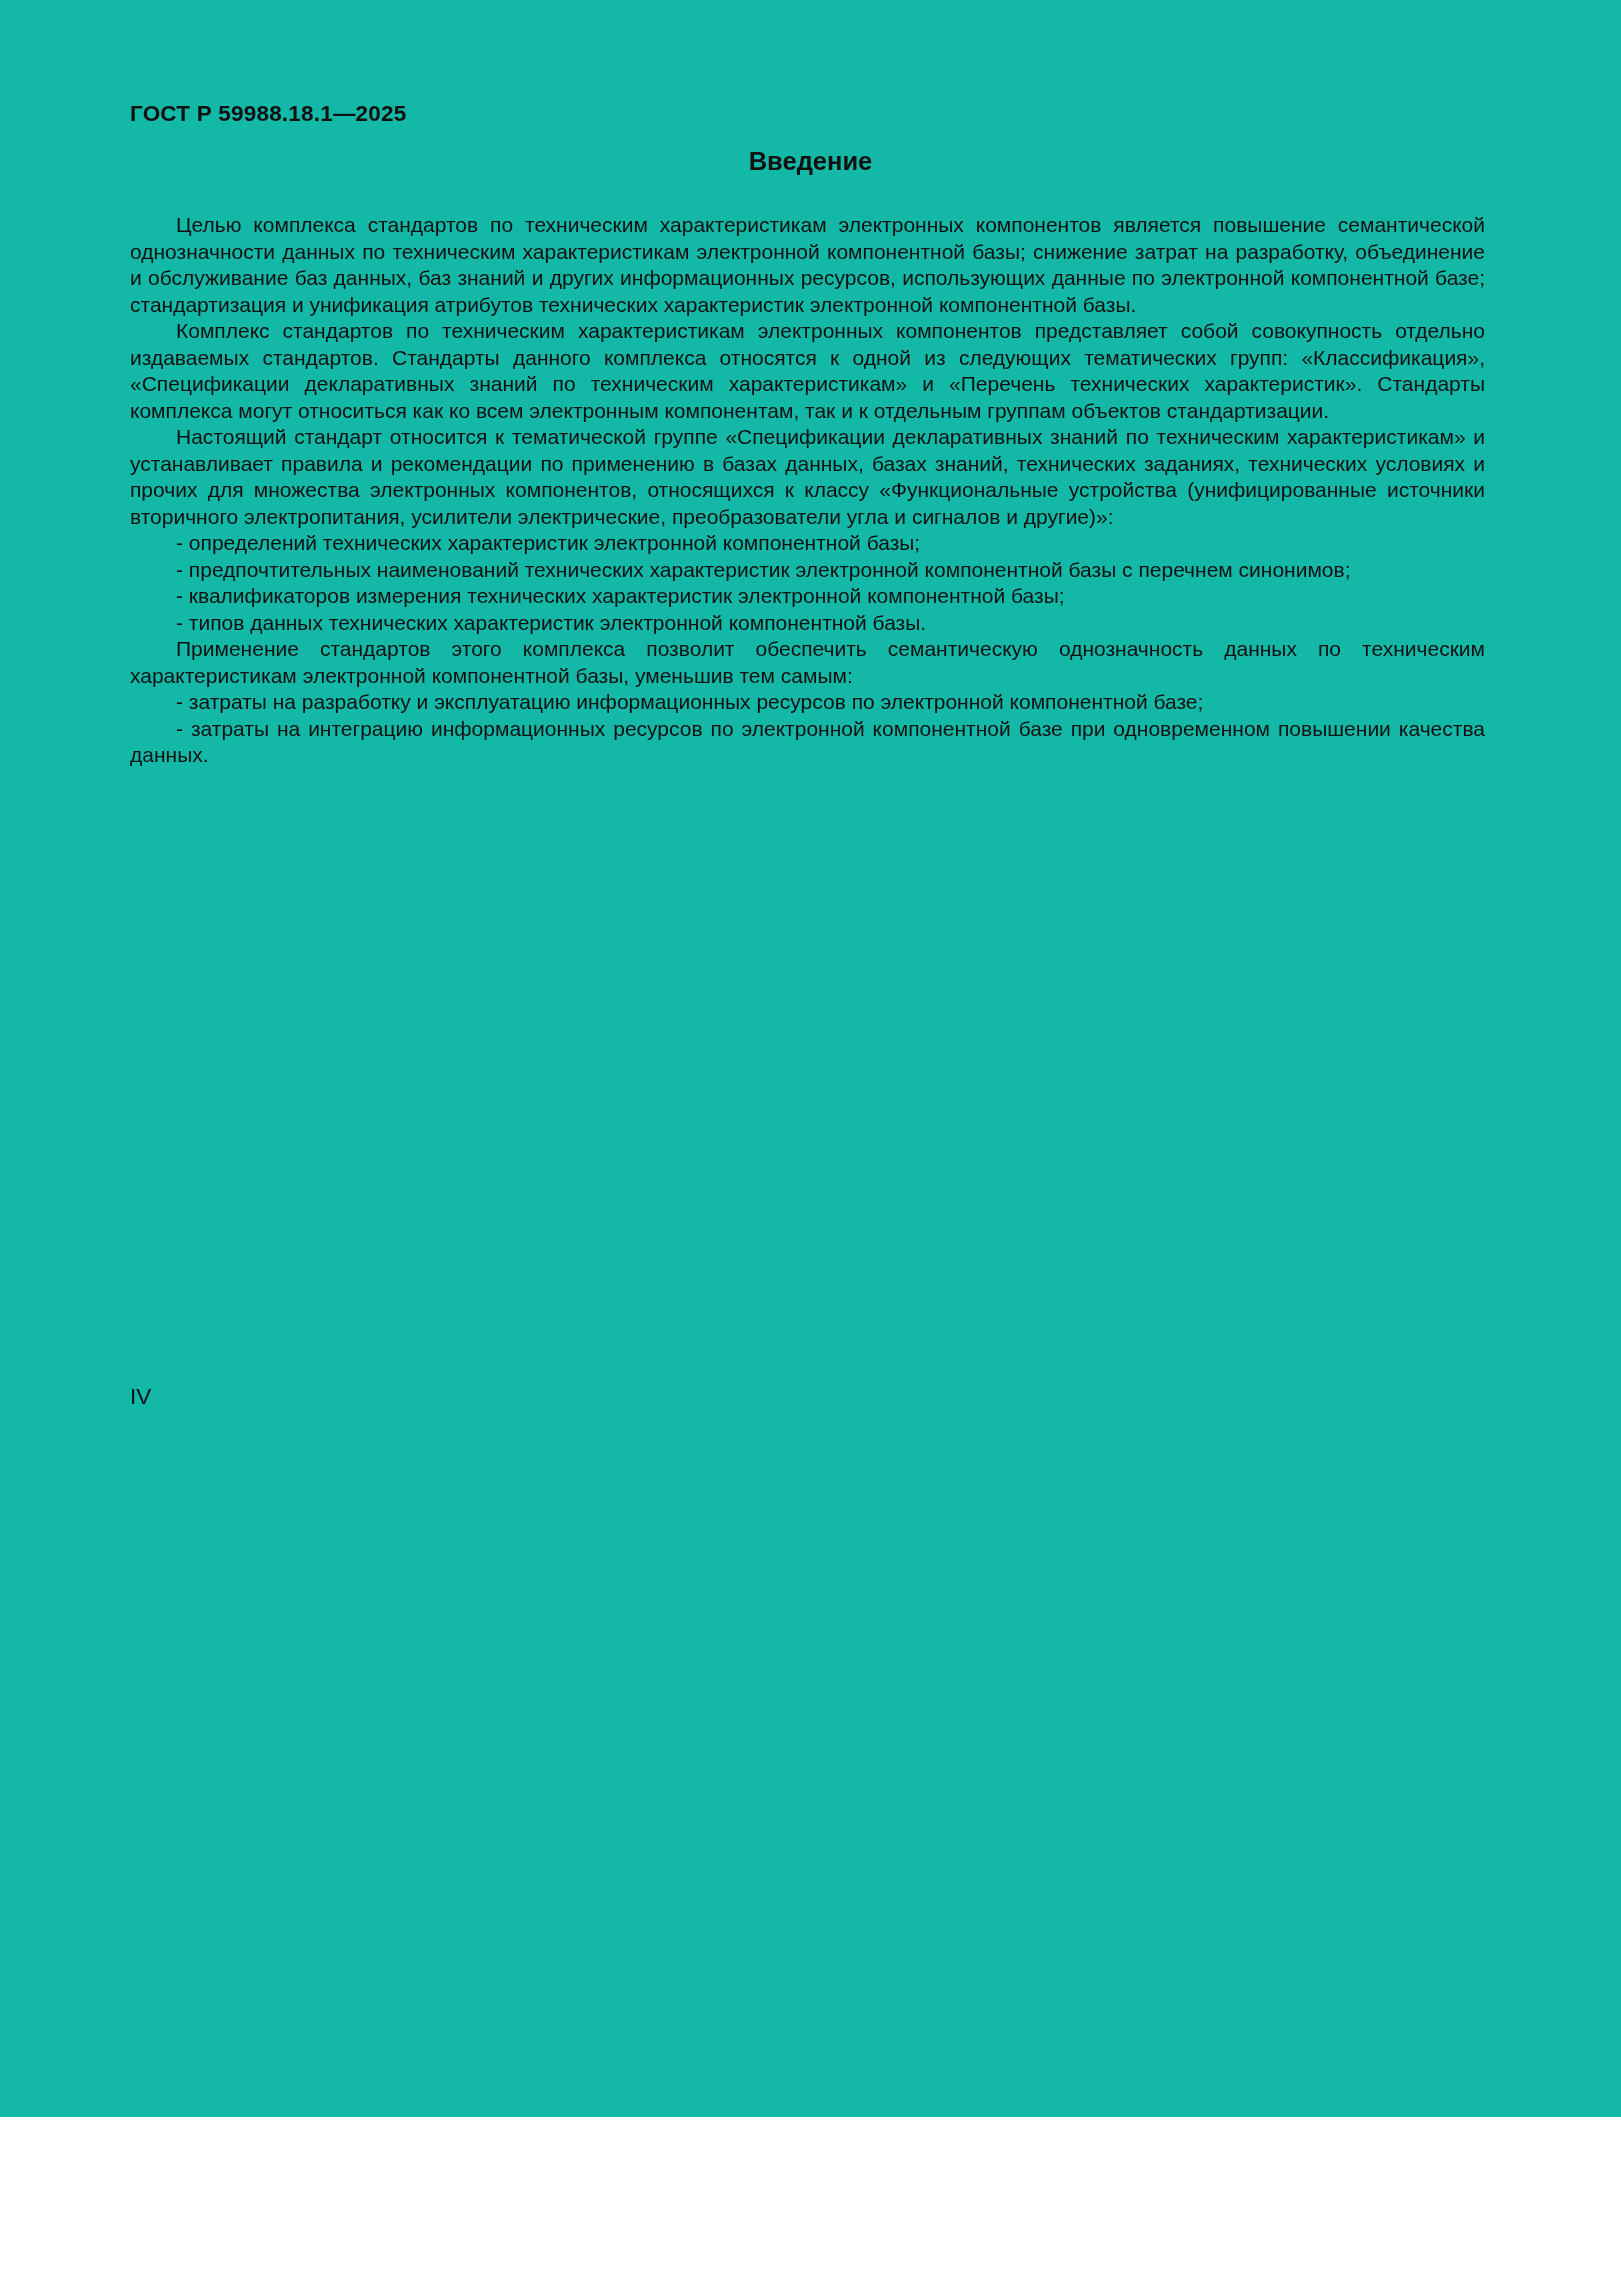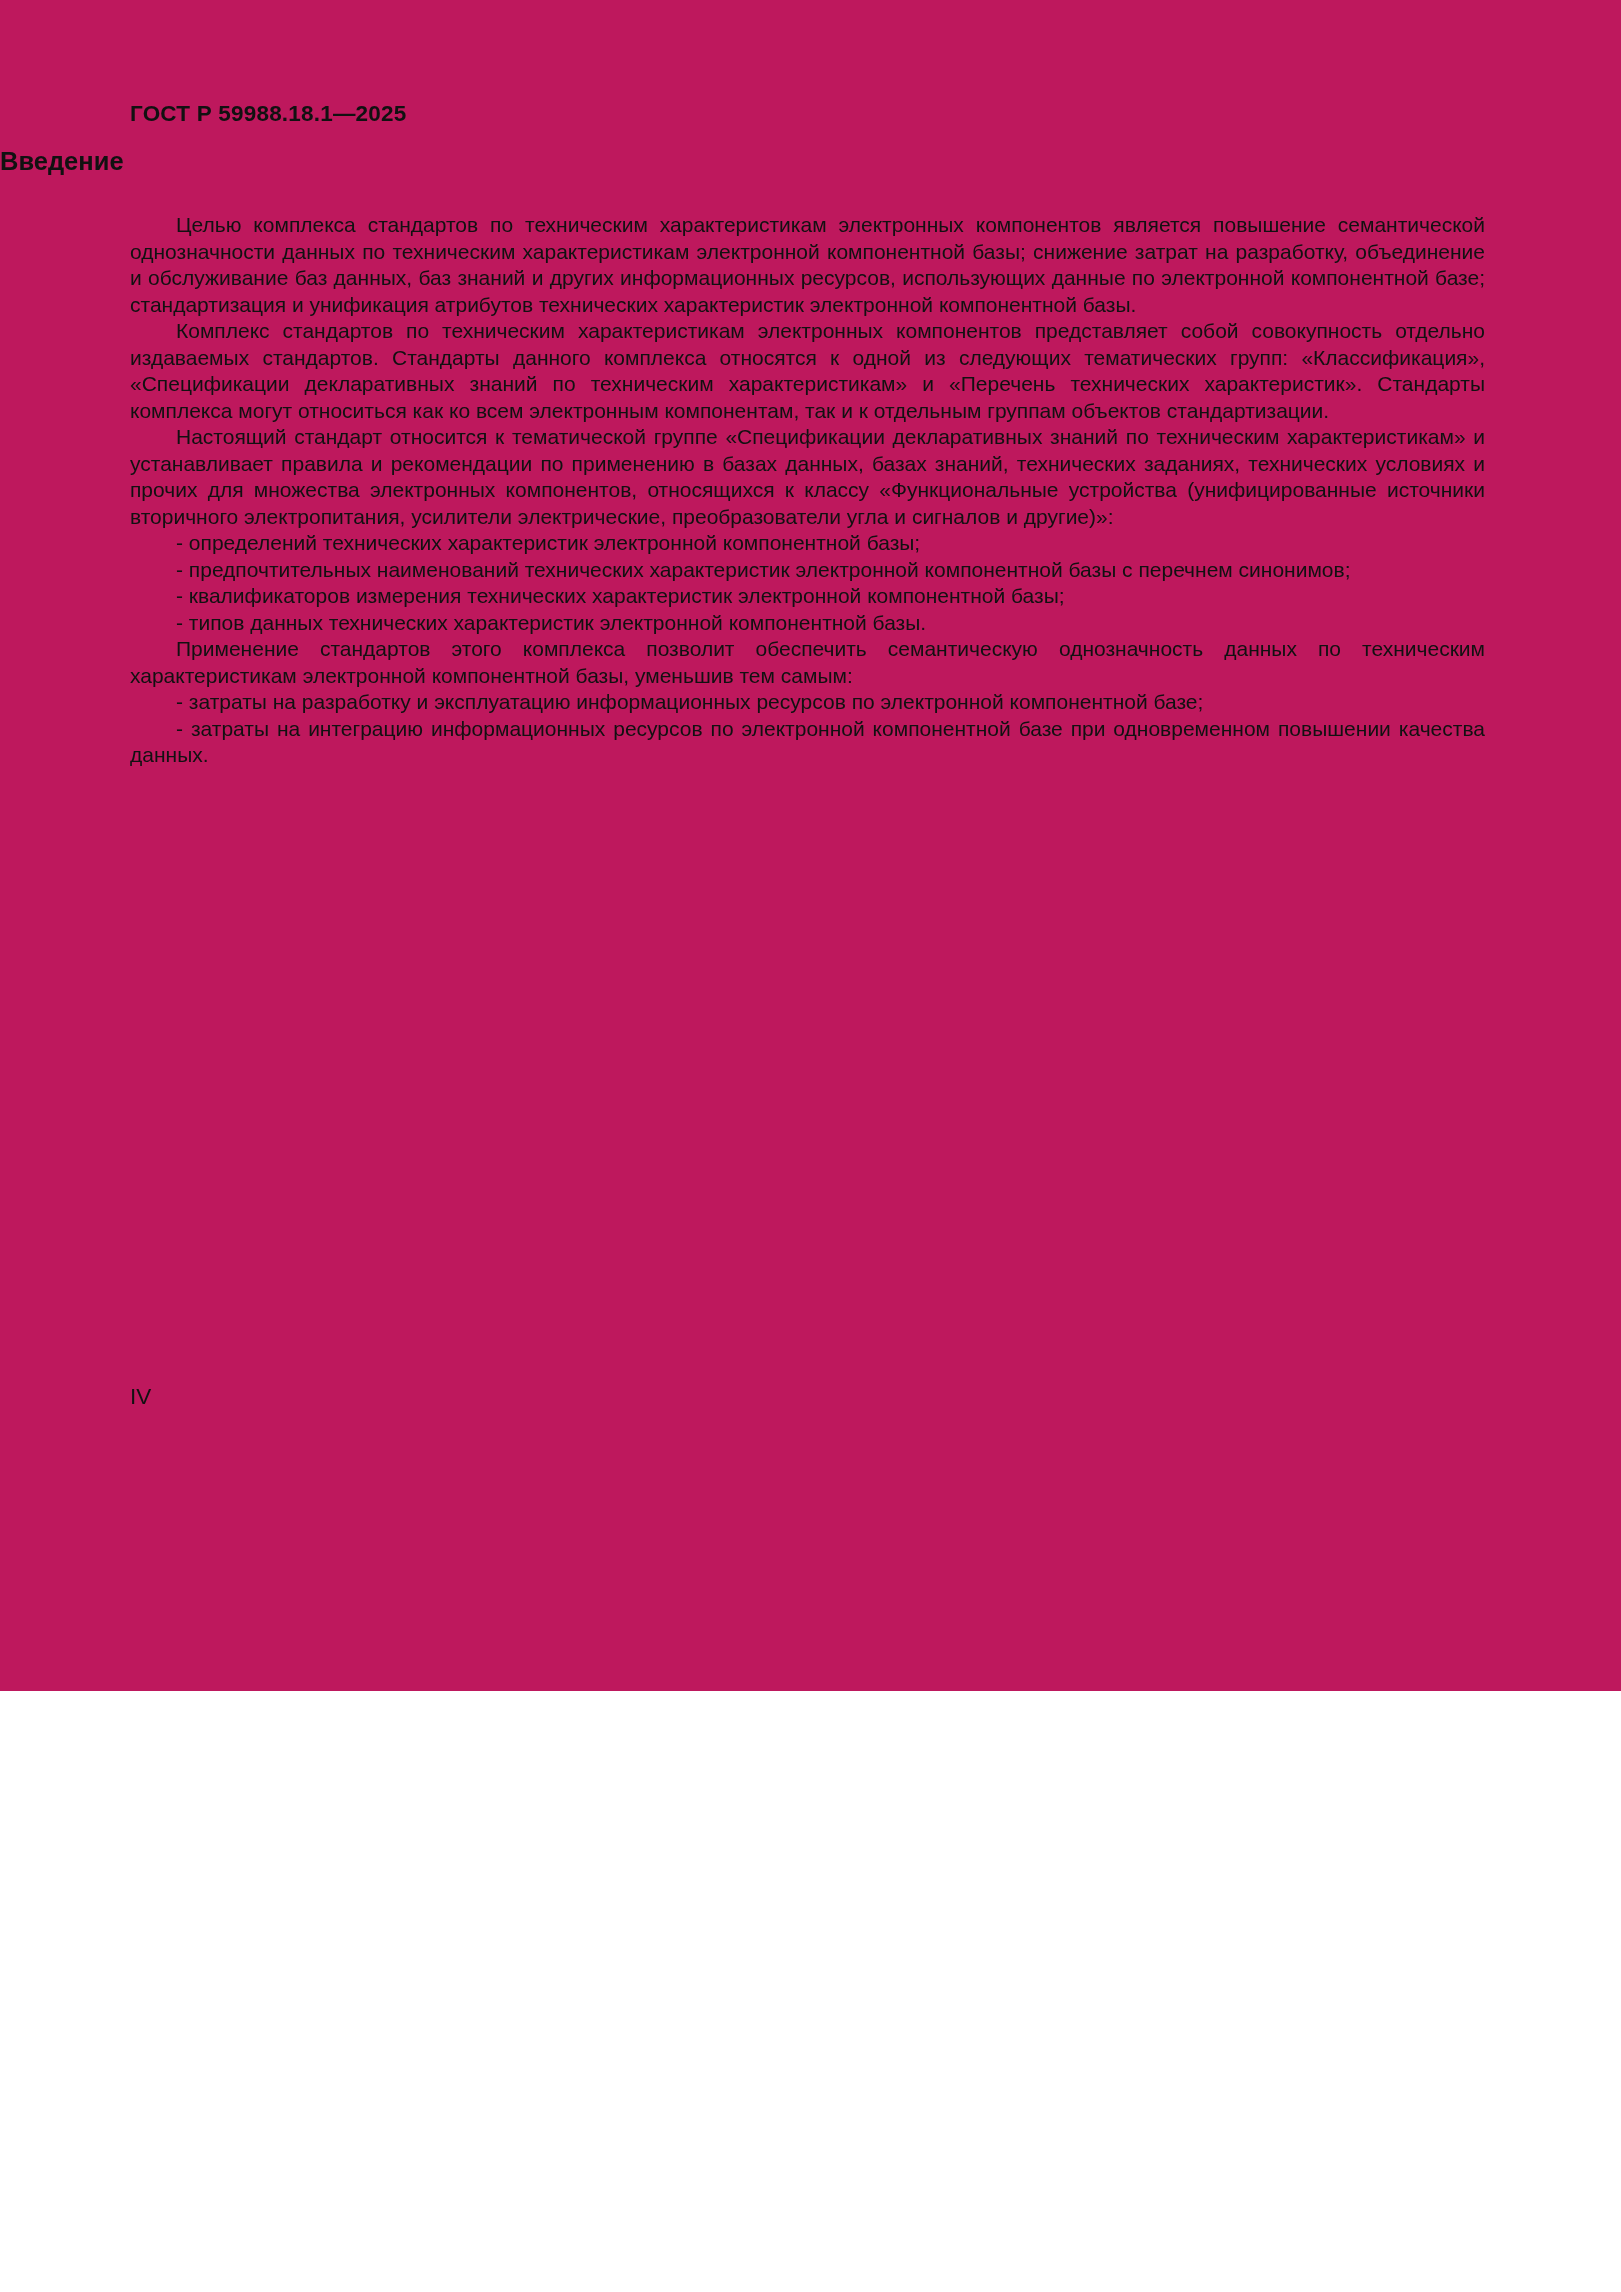--- a/index.html
+++ b/index.html
@@ -3,42 +3,42 @@
 <meta charset="utf-8">
 <style>
   html, body {
     margin: 0;
     padding: 0;
     background: #ffffff;
   }
   .page {
     position: relative;
     width: 1621px;
-    height: 1691px;
-    background: #be185d;
+    height: 2117px;
+    background: #14b8a6;
     color: #111111;
     font-family: "Liberation Sans", sans-serif;
     overflow: hidden;
   }
   .doc-code {
     position: absolute;
     left: 130px;
     top: 101px;
     font-size: 22.5px;
     font-weight: bold;
     letter-spacing: 0.2px;
     white-space: nowrap;
   }
   .doc-title {
     position: absolute;
     left: 0;
     right: 0;
     top: 147px;
     margin: 0;
-    text-align: left;
+    text-align: center;
     font-size: 25.5px;
     font-weight: bold;
   }
   .doc-body {
     position: absolute;
     left: 130px;
     right: 136px;
     top: 212px;
     font-size: 21px;
     line-height: 26.5px;

